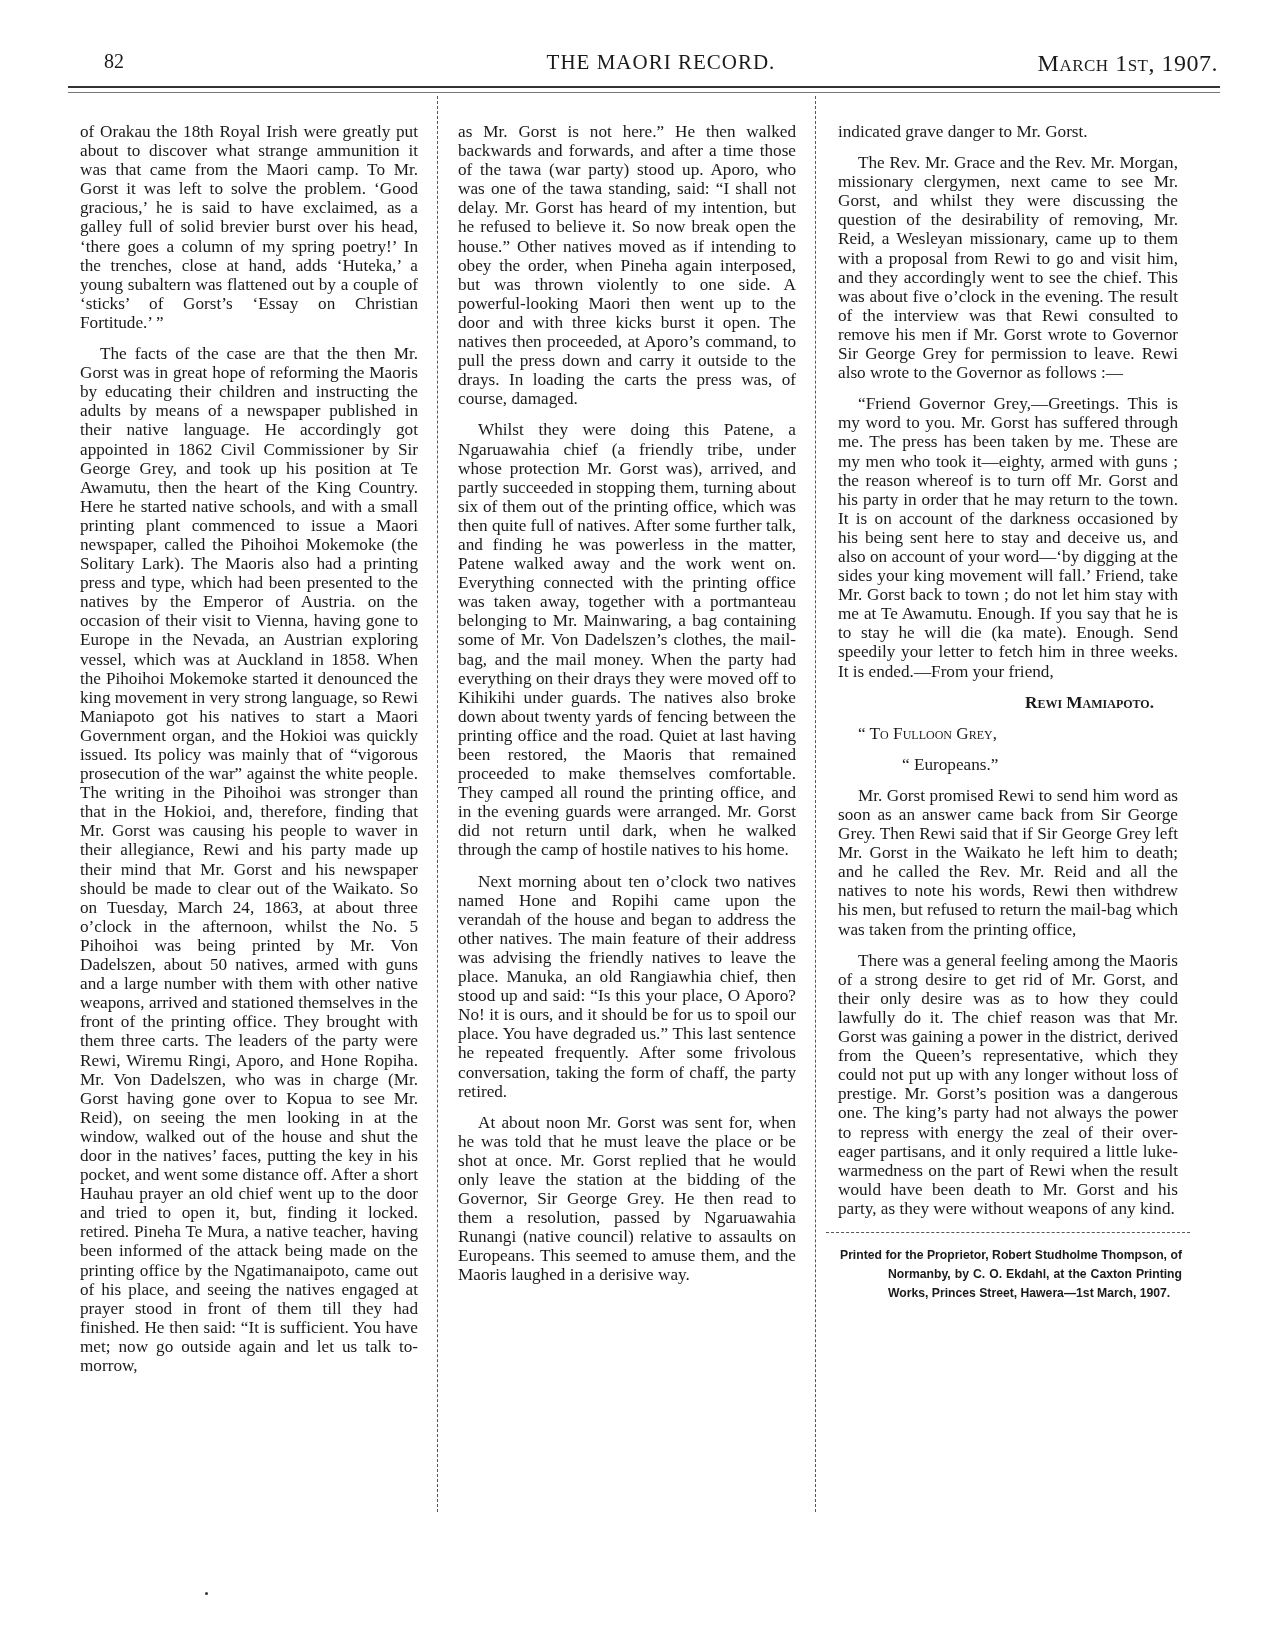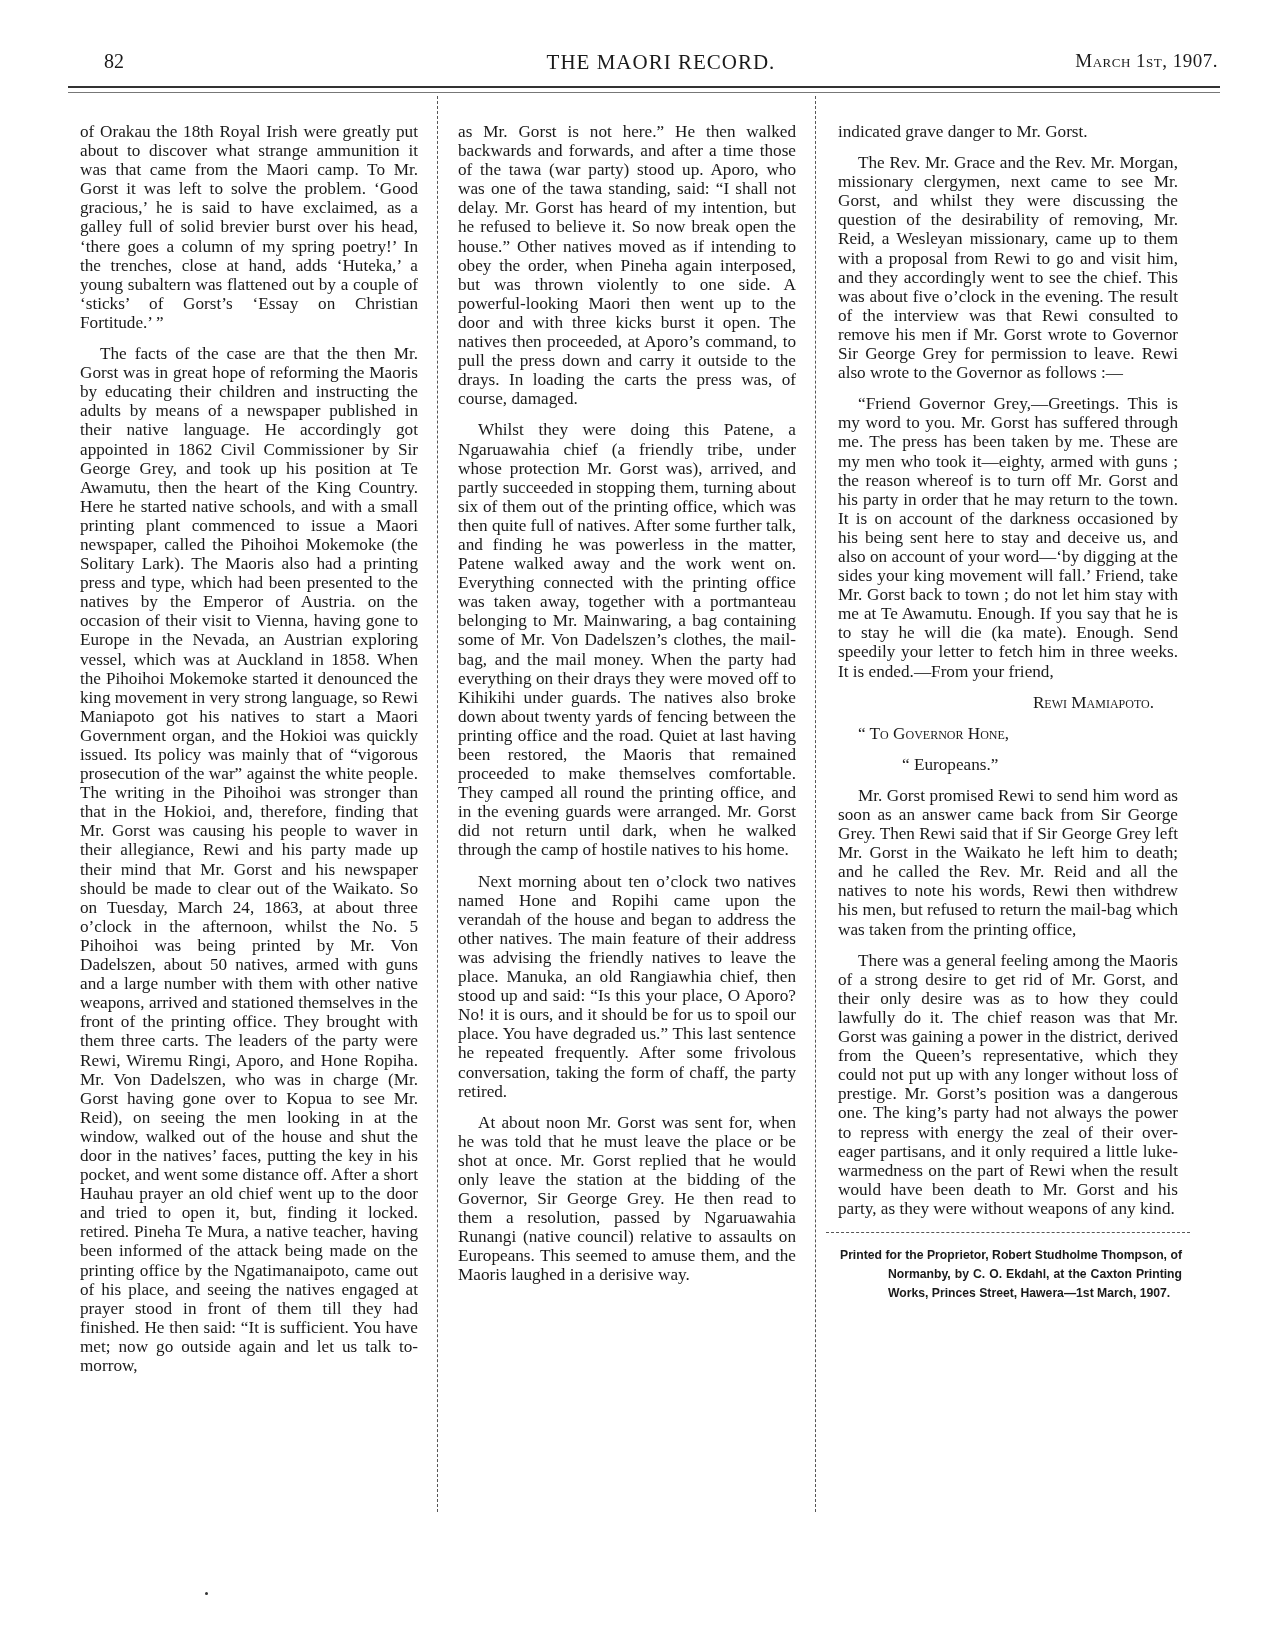--- a/index.html
+++ b/index.html
@@ -8,38 +8,38 @@
     font-family: "DejaVu Serif", "Liberation Serif", serif;
     color: #1a1a1a;
   }
   .header {
     position: absolute; left: 68px; right: 62px; top: 50px; height: 30px;
     font-family: "Liberation Serif", serif;
     margin-left: 36px;
   }
   .page-num { position: absolute; left: 0; top: 0; font-size: 20px; }
   .pub-title { position: absolute; left: 0; right: 0; top: 0; text-align: center; font-size: 21px; letter-spacing: 1px; }
-  .pub-date { position: absolute; right: 0; top: 0; font-size: 19px; font-variant: small-caps; letter-spacing: 0.5px; }
+  .pub-date { position: absolute; right: 0; top: 0; font-size: 24px; font-variant: small-caps; letter-spacing: 0.5px; }
   .rule1 { position: absolute; left: 68px; right: 60px; top: 86px; height: 2px; background: #333; }
   .rule2 { position: absolute; left: 68px; right: 60px; top: 92px; height: 1px; background: #777; }
   .col {
     position: absolute; top: 110px;
     font-family: "Liberation Serif", serif;
     font-size: 17.2px; line-height: 19.1px;
     text-align: justify;
   }
   .col p { margin: 12px; text-indent: 20px; }
   .col p.noindent { text-indent: 0; }
   .c1 { left: 68px; width: 362px; }
   .c2 { left: 446px; width: 362px; }
   .c3 { left: 826px; width: 364px; }
   .vrule { position: absolute; top: 96px; height: 1416px; width: 1px; border-left: 1px dashed #555; }
   .v1 { left: 437px; }
   .v2 { left: 815px; }
-  .sig { text-align: right; font-variant: small-caps; padding-right: 24px; }
+  .sig { text-align: right; font-variant: small-caps; padding-right: 24px; font-weight: bold; }
   .addr1 { font-variant: small-caps; text-indent: 20px; }
   .addr2 { padding-left: 64px; }
   .imprint-rule { height: 1px; border-top: 1px dashed #555; margin: 14px 0 12px 0; }
   .imprint {
     font-family: "Liberation Sans", sans-serif; font-size: 12.2px; line-height: 19px;
     text-align: justify; padding-left: 62px; text-indent: -48px; padding-right: 8px; font-weight: bold;
   }
   .dot { position: absolute; left: 205px; top: 1592px; width: 3px; height: 3px; background: #333; border-radius: 50%; }
 </style>
 </head>
@@ -66,21 +66,21 @@
   <p>Whilst they were doing this Patene, a Ngaruawahia chief (a friendly tribe, under whose protection Mr. Gorst was), arrived, and partly succeeded in stopping them, turning about six of them out of the printing office, which was then quite full of natives. After some further talk, and finding he was powerless in the matter, Patene walked away and the work went on. Everything connected with the printing office was taken away, together with a portmanteau belonging to Mr. Mainwaring, a bag containing some of Mr. Von Dadelszen’s clothes, the mail-bag, and the mail money. When the party had everything on their drays they were moved off to Kihikihi under guards. The natives also broke down about twenty yards of fencing between the printing office and the road. Quiet at last having been restored, the Maoris that remained proceeded to make themselves comfortable. They camped all round the printing office, and in the evening guards were arranged. Mr. Gorst did not return until dark, when he walked through the camp of hostile natives to his home.</p>
   <p>Next morning about ten o’clock two natives named Hone and Ropihi came upon the verandah of the house and began to address the other natives. The main feature of their address was advising the friendly natives to leave the place. Manuka, an old Rangiawhia chief, then stood up and said: “Is this your place, O Aporo? No! it is ours, and it should be for us to spoil our place. You have degraded us.” This last sentence he repeated frequently. After some frivolous conversation, taking the form of chaff, the party retired.</p>
   <p>At about noon Mr. Gorst was sent for, when he was told that he must leave the place or be shot at once. Mr. Gorst replied that he would only leave the station at the bidding of the Governor, Sir George Grey. He then read to them a resolution, passed by Ngaruawahia Runangi (native council) relative to assaults on Europeans. This seemed to amuse them, and the Maoris laughed in a derisive way.</p>
 </div>
 
 <div class="col c3">
   <p class="noindent">indicated grave danger to Mr. Gorst.</p>
   <p>The Rev. Mr. Grace and the Rev. Mr. Morgan, missionary clergymen, next came to see Mr. Gorst, and whilst they were discussing the question of the desirability of removing, Mr. Reid, a Wesleyan missionary, came up to them with a proposal from Rewi to go and visit him, and they accordingly went to see the chief. This was about five o’clock in the evening. The result of the interview was that Rewi consulted to remove his men if Mr. Gorst wrote to Governor Sir George Grey for permission to leave. Rewi also wrote to the Governor as follows :—</p>
   <p>“Friend Governor Grey,—Greetings. This is my word to you. Mr. Gorst has suffered through me. The press has been taken by me. These are my men who took it—eighty, armed with guns ; the reason whereof is to turn off Mr. Gorst and his party in order that he may return to the town. It is on account of the darkness occasioned by his being sent here to stay and deceive us, and also on account of your word—‘by digging at the sides your king movement will fall.’ Friend, take Mr. Gorst back to town ; do not let him stay with me at Te Awamutu. Enough. If you say that he is to stay he will die (ka mate). Enough. Send speedily your letter to fetch him in three weeks. It is ended.—From your friend,</p>
   <p class="sig noindent">Rewi Mamiapoto.</p>
-  <p class="addr1">“ To Governor Hone,</p>
+  <p class="addr1">“ To Fulloon Grey,</p>
   <p class="addr2 noindent">“ Europeans.”</p>
   <p>Mr. Gorst promised Rewi to send him word as soon as an answer came back from Sir George Grey. Then Rewi said that if Sir George Grey left Mr. Gorst in the Waikato he left him to death; and he called the Rev. Mr. Reid and all the natives to note his words, Rewi then withdrew his men, but refused to return the mail-bag which was taken from the printing office,</p>
   <p>There was a general feeling among the Maoris of a strong desire to get rid of Mr. Gorst, and their only desire was as to how they could lawfully do it. The chief reason was that Mr. Gorst was gaining a power in the district, derived from the Queen’s representative, which they could not put up with any longer without loss of prestige. Mr. Gorst’s position was a dangerous one. The king’s party had not always the power to repress with energy the zeal of their over-eager partisans, and it only required a little luke-warmedness on the part of Rewi when the result would have been death to Mr. Gorst and his party, as they were without weapons of any kind.</p>
   <div class="imprint-rule"></div>
   <div class="imprint">Printed for the Proprietor, Robert Studholme Thompson, of Normanby, by C. O. Ekdahl, at the Caxton Printing Works, Princes Street, Hawera—1st March, 1907.</div>
 </div>
 
 <div class="dot"></div>
 
 </body></html>

